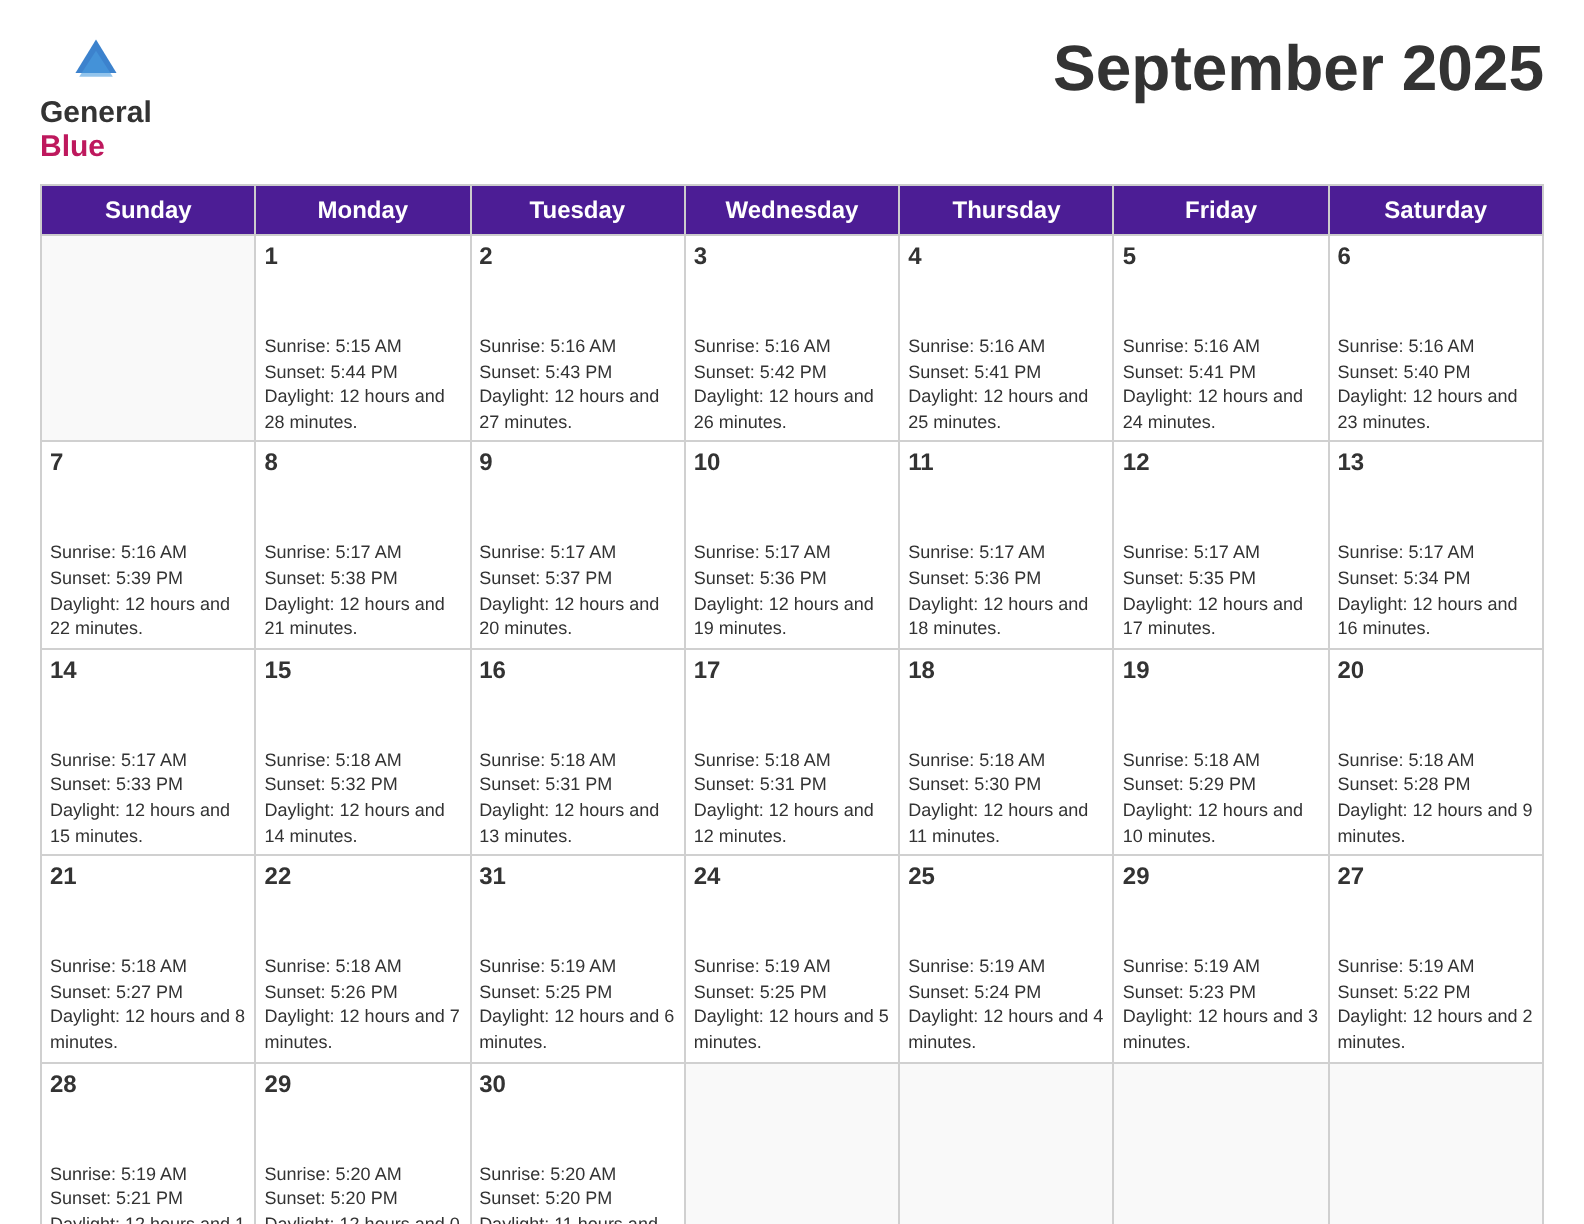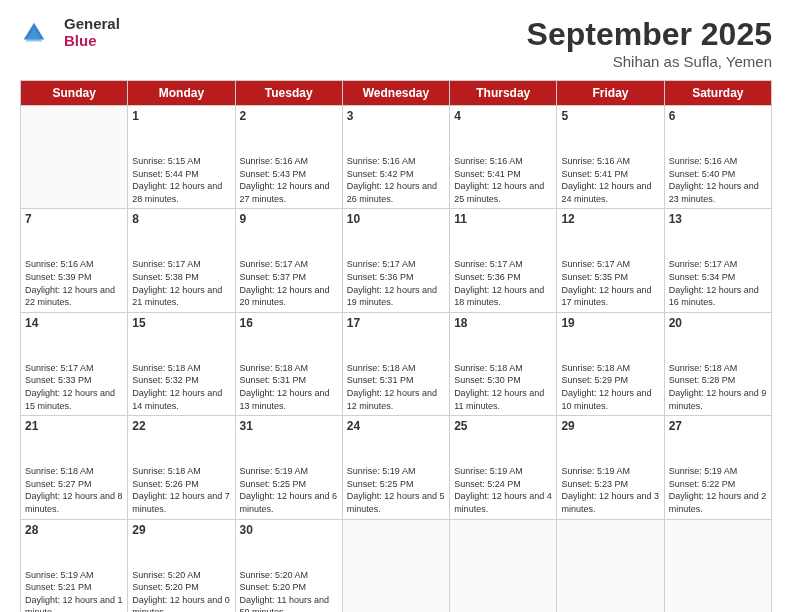--- a/index.html
+++ b/index.html
@@ -17,21 +17,22 @@
     }
     .header {
       display: flex;
       justify-content: space-between;
       align-items: flex-start;
       margin-bottom: 10px;
     }
     .logo {
       display: flex;
       align-items: center;
-      gap: 16px;
+      gap: 5px;
+      flex-direction: column;
     }
     .logo-text {
       display: flex;
       flex-direction: column;
       line-height: 1.1;
     }
     .logo-general {
       font-size: 15px;
       font-weight: bold;
       color: #333;
@@ -56,21 +57,21 @@
     .location {
       font-size: 15px;
       color: #555;
     }
     .calendar {
       width: 100%;
       border-collapse: collapse;
       table-layout: fixed;
     }
     .calendar th {
-      background: #b91c1c;
+      background: #4c1d95;
       color: #fff;
       text-align: center;
       padding: 5px 3px;
       font-size: 12px;
       border: 1px solid #ccc;
     }
     .calendar td {
       border: 1px solid #d0d0d0;
       vertical-align: top;
       padding: 3px 4px;
@@ -104,21 +105,20 @@
         <polygon points="15,4 26,22 4,22" fill="#1a6cc4" opacity="0.85"></polygon>
         <polygon points="15,10 24,24 6,24" fill="#4a9de0" opacity="0.6"></polygon>
       </svg>
       <div class="logo-text">
         <span class="logo-general">General</span>
         <span class="logo-blue">Blue</span>
       </div>
     </div>
     <div class="title-block">
       <div class="month-title">September 2025</div>
-      <div class="location">Shihan as Sufla, Yemen</div>
     </div>
   </div>
 
   <table class="calendar">
     <thead>
       <tr id="dow-row">
           <th>Sunday</th>
           <th>Monday</th>
           <th>Tuesday</th>
           <th>Wednesday</th>

